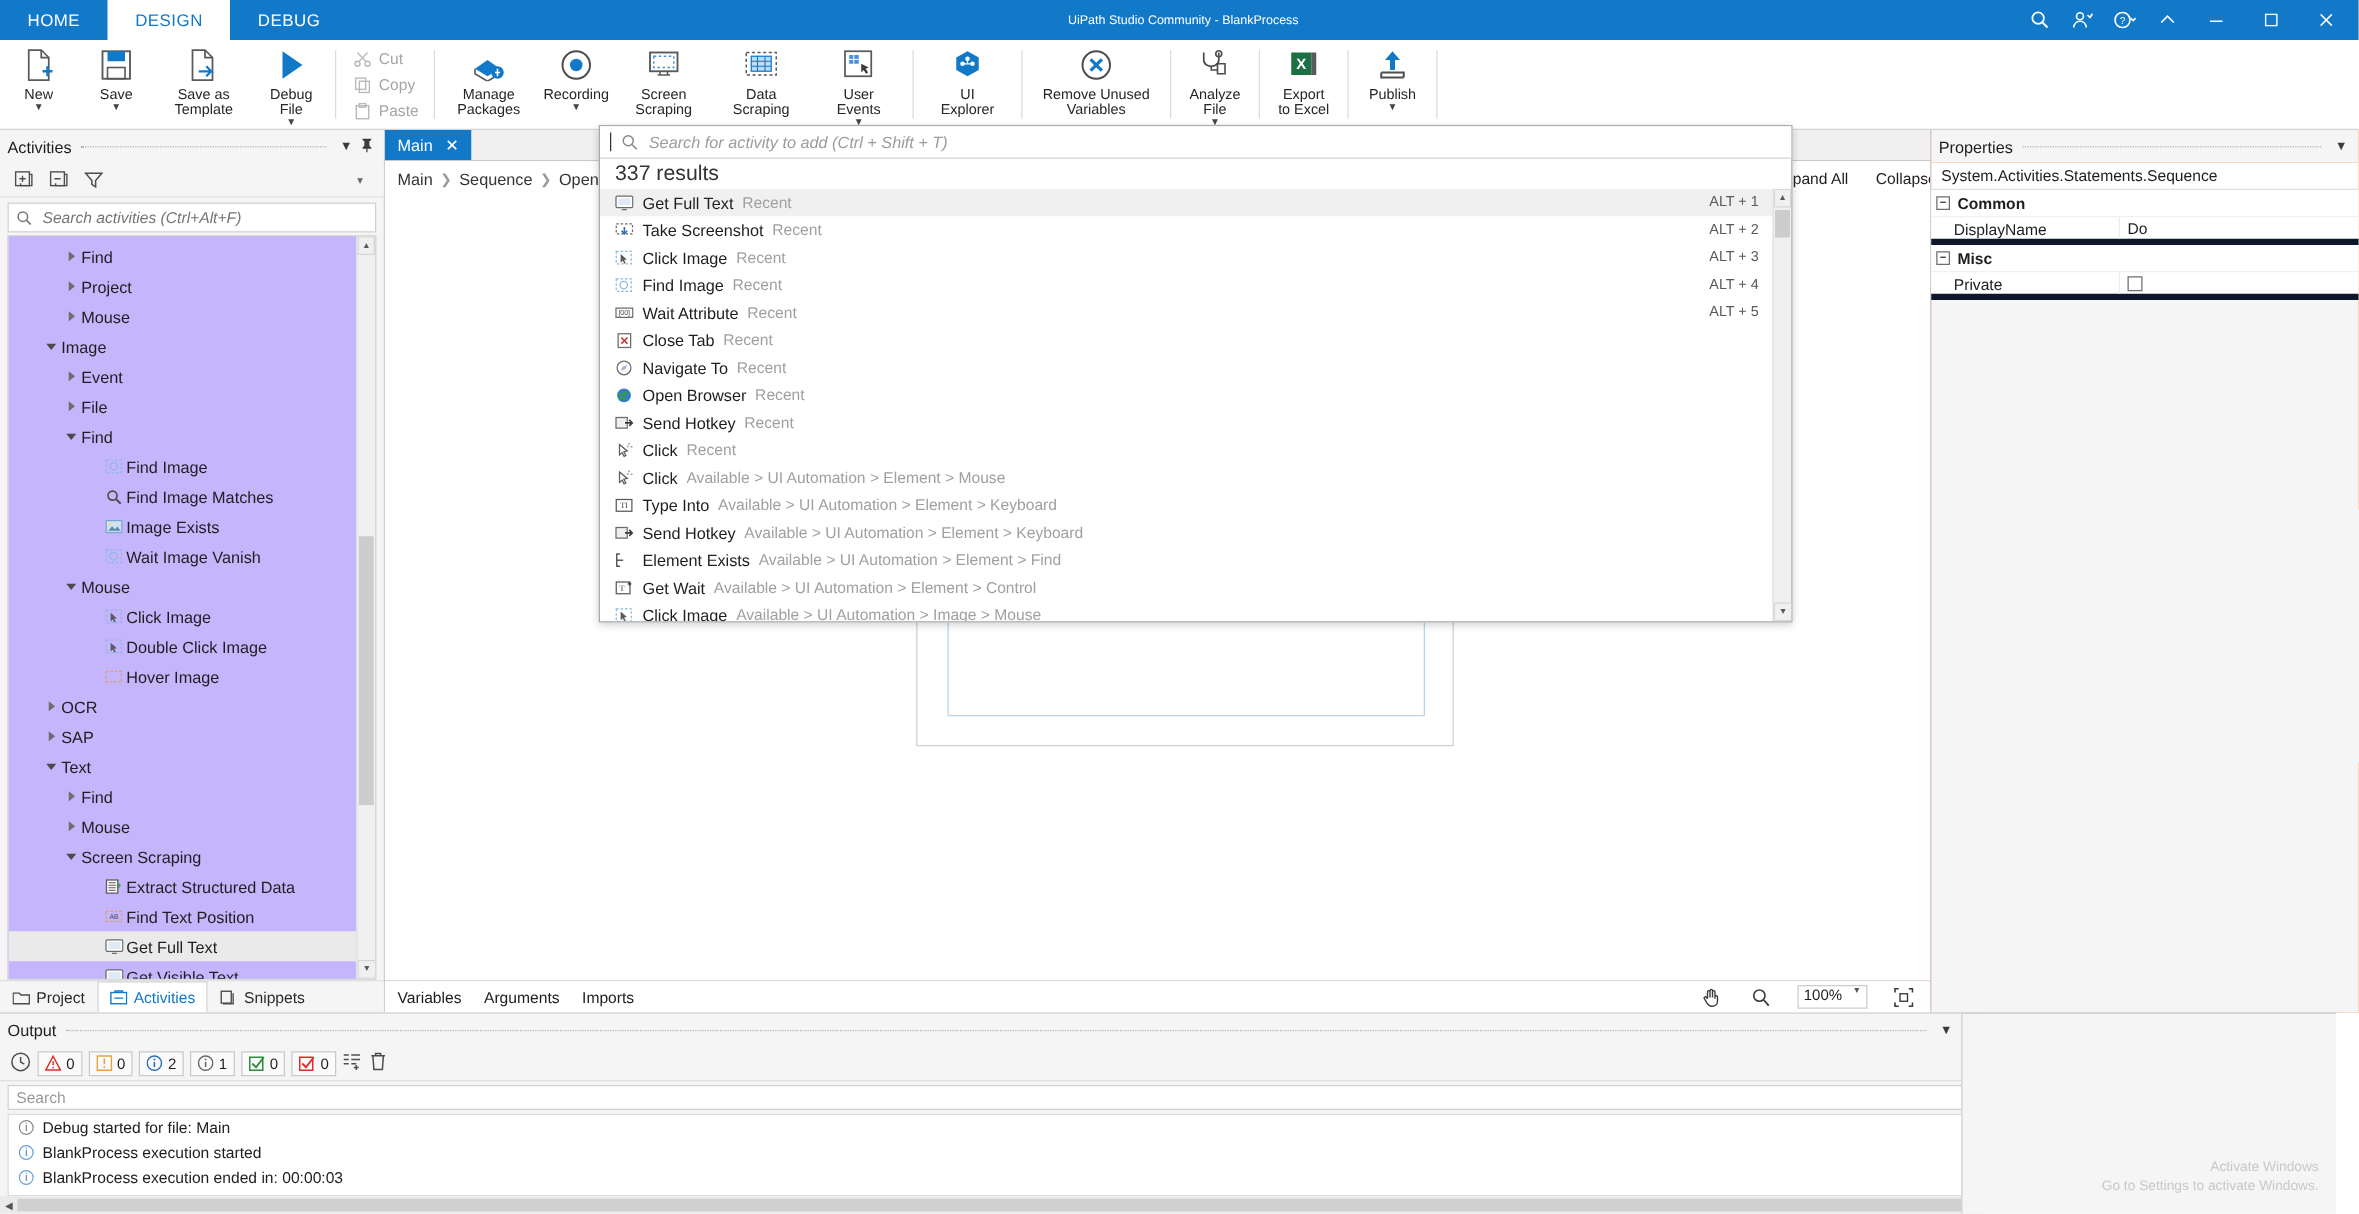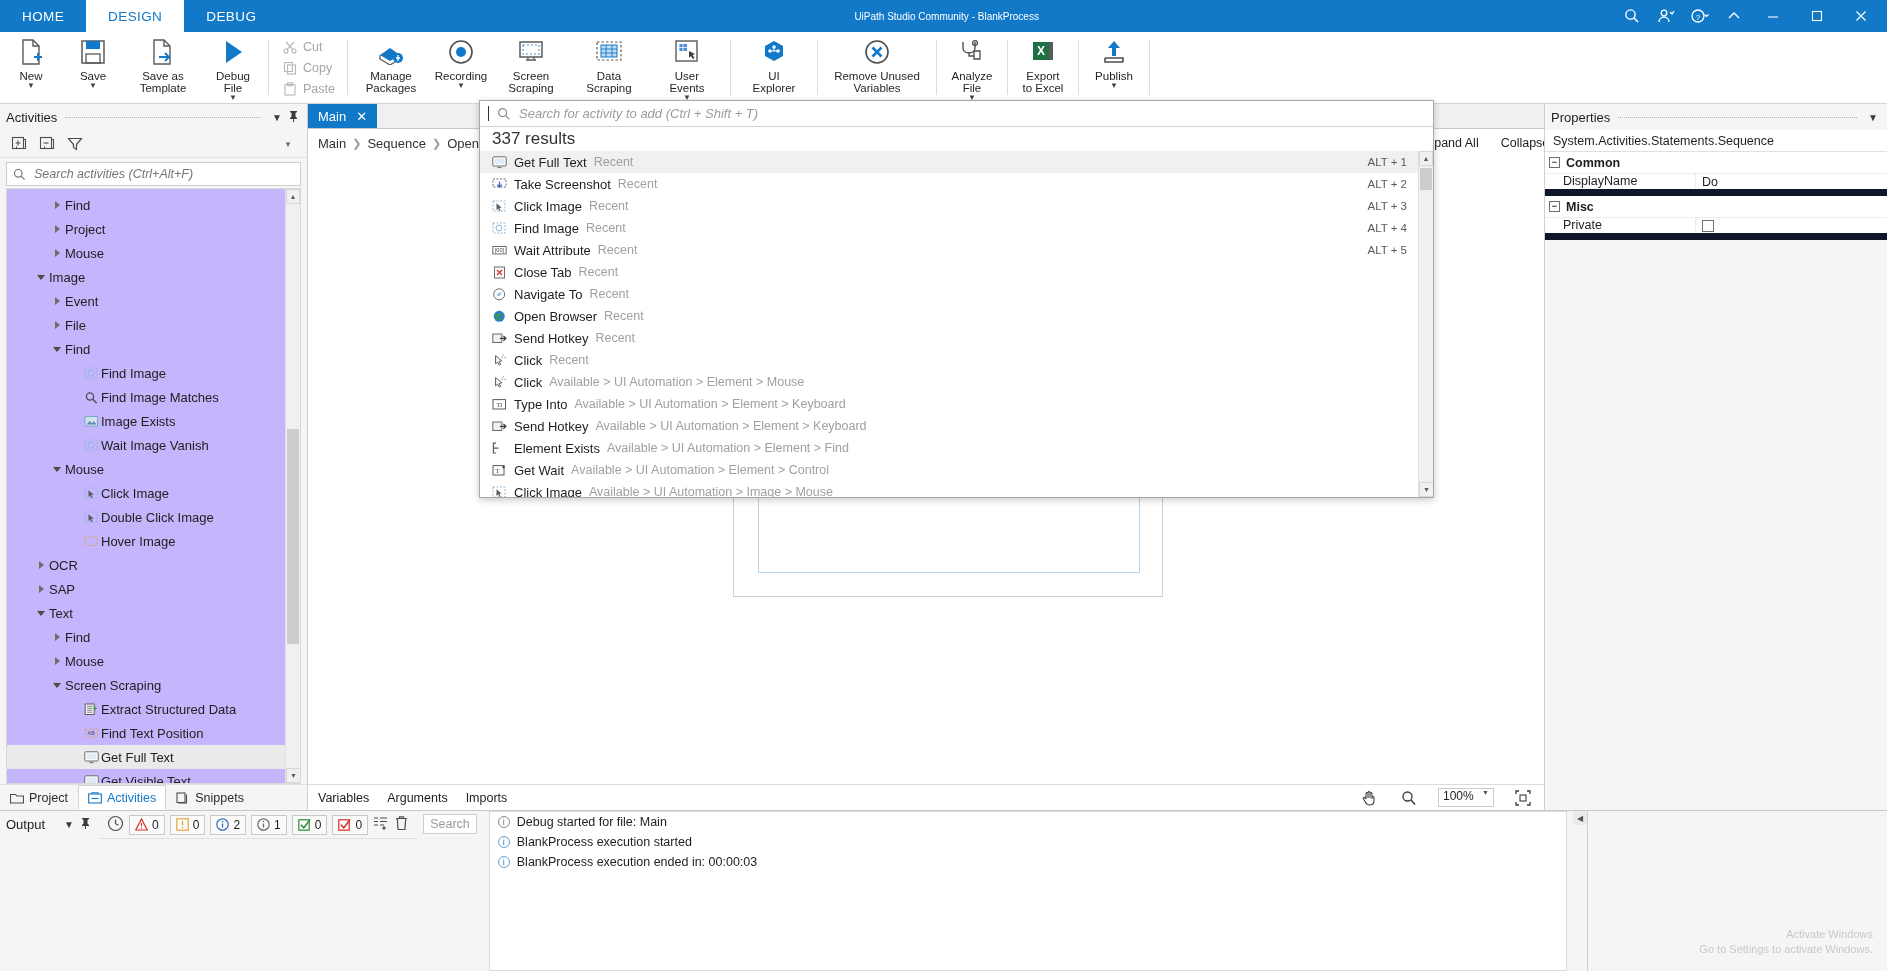--- a/index.html
+++ b/index.html
@@ -232,32 +232,32 @@
   .prop-grid { background: #fff; flex: 0 0 auto; }
   .prop-cat {
     height: 22px; display: flex; align-items: center; gap: 6px; padding: 0 4px;
     font-size: 12.5px; font-weight: bold; border-bottom: 1px solid #ededed; background: #fff;
   }
   .sq-toggle {
     width: 11px; height: 11px; border: 1px solid #6e6e6e; display: inline-flex;
     align-items: center; justify-content: center; font-size: 9px; line-height: 9px; color: #333;
   }
   .prop-row {
-    height: 22px; display: flex; align-items: flex-start; font-size: 12.5px;
-    border-bottom: 7px solid #0f172a; background: #fff;
+    height: 22px; display: flex; align-items: flex-end; font-size: 12.5px;
+    border-bottom: 5px solid #0f172a; background: #fff;
   }
   .prop-row .pname { width: 150px; padding-left: 18px; color: #1e1e1e; }
   .prop-row .pval { flex: 1; padding-left: 6px; border-left: 1px solid #ededed; color: #1e1e1e; height: 100%; display: flex; align-items: center; }
   .chk { width: 12px; height: 12px; border: 1px solid #6e6e6e; background: #fff; display: inline-block; }
   .prop-filler { flex: 1; background: #f5f5f5; }
 
   
   .output-panel {
     position: absolute; left: 0; top: 810px; width: 1587px; height: 161px;
-    background: #f5f5f5; border-top: 1px solid #c8c8c8; display: flex; flex-direction: row;
+    background: #f5f5f5; border-top: 1px solid #c8c8c8; display: flex; flex-direction: column;
   }
   .out-toolbar {
     height: 28px; display: flex; align-items: center; gap: 5px; padding: 0 8px;
     background: #f5f5f5; border-bottom: 1px solid #e0e0e0;
   }
   .cnt-btn {
     height: 20px; display: flex; align-items: center; gap: 4px; padding: 0 5px;
     border: 1px solid #c9c9c9; background: #fafafa; font-size: 12px; color: #1e1e1e;
   }
   .out-search {
@@ -269,21 +269,21 @@
   .out-hscroll { height: 14px; background: #eaeaea; display: flex; align-items: center; }
   .out-hscroll .lbtn { width: 14px; text-align: center; font-size: 8px; color: #555; }
   .out-hscroll .track { flex: 1; height: 10px; background: #d0d0d0; }
   .info-dot {
     width: 12px; height: 12px; border-radius: 50%; border: 1px solid #6b9fd4; color: #3b78bf;
     font-size: 9px; line-height: 10px; text-align: center; display: inline-block;
   }
   .info-dot.grey { border-color: #8a8a8a; color: #6a6a6a; }
 
   .right-bottom {
-    position: absolute; right: 0; top: 810px; width: 300px; height: 161px;
+    position: absolute; right: 18px; top: 810px; width: 300px; height: 161px;
     background: #f5f5f5; border-top: 1px solid #c8c8c8; border-left: 1px solid #cfcfcf;
   }
   .activate-txt {
     position: absolute; right: 14px; bottom: 14px; text-align: right;
     font-size: 11px; color: #c8c8c8; line-height: 15px;
   }
 
   
   .search-overlay {
     position: absolute; left: 479px; top: 100px; width: 955px; height: 398px;

